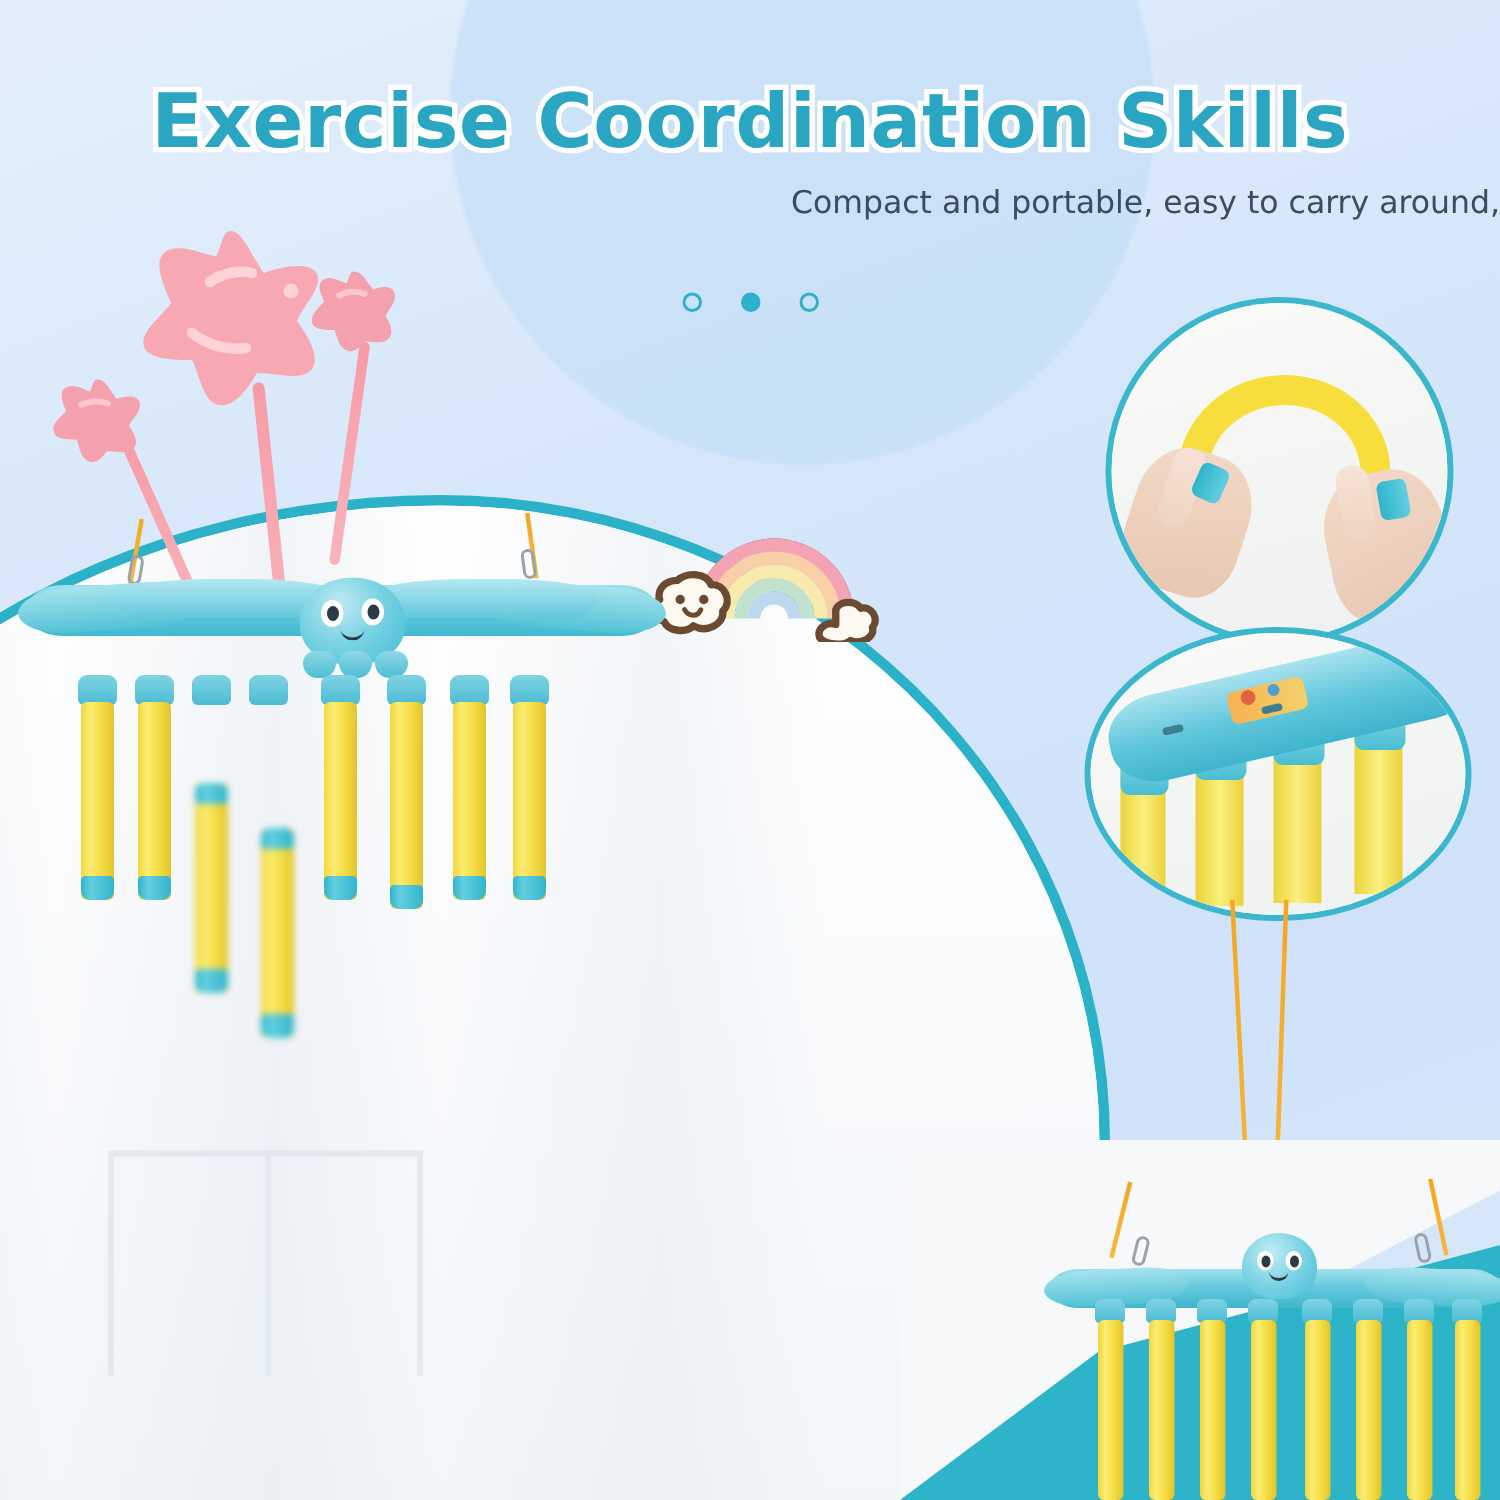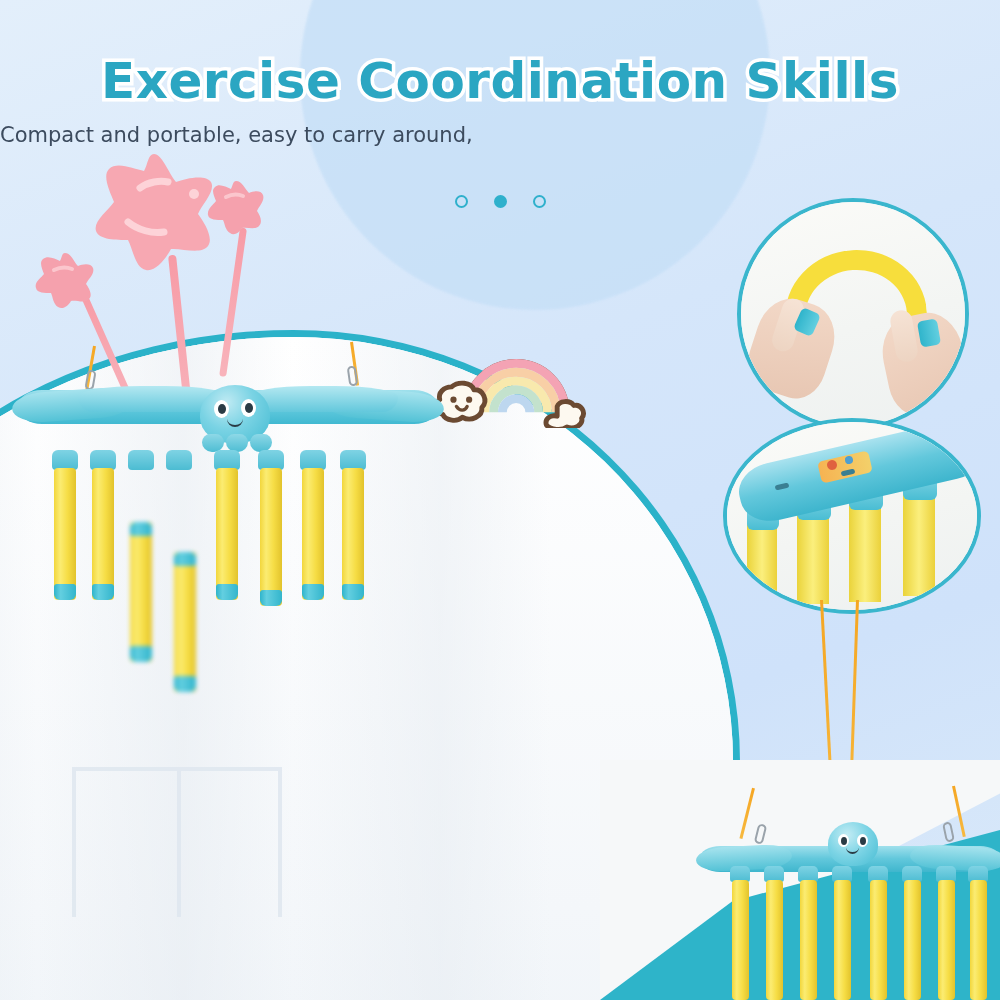--- a/index.html
+++ b/index.html
@@ -37,21 +37,21 @@
     font-weight: 700;
     font-size: 50px;
     letter-spacing: .5px;
     color: #2ba6c2;
     -webkit-text-stroke: 7px #ffffff;
     paint-order: stroke fill;
     text-shadow: 0 0 0 #fff;
   }
   .subtitle {
     position: absolute; left: 0; top: 120px; width: 1000px;
-    text-align: left;
+    text-align: right;
     font-size: 21px;
     line-height: 30px;
     color: #3c4b5e;
   }
   .dots {
     position: absolute; left: 0; top: 195px; width: 1000px;
     display: flex; justify-content: center; gap: 26px;
   }
   .dot { width: 13px; height: 13px; border-radius: 50%; border: 2.2px solid #2fb0cc; }
   .dot.filled { background: #2fb0cc; }

